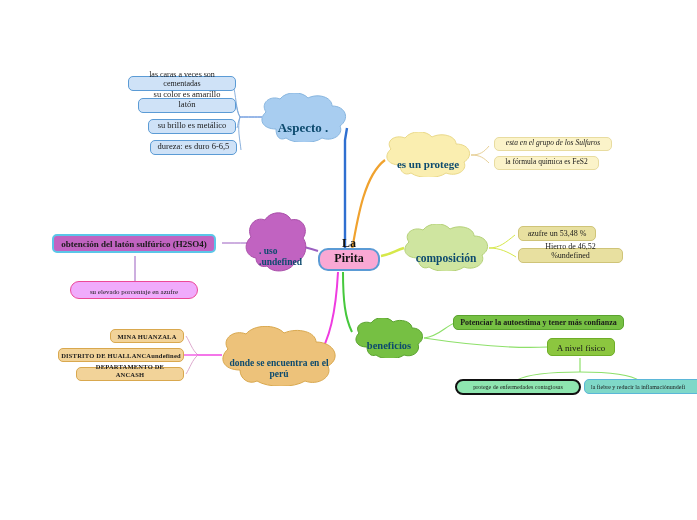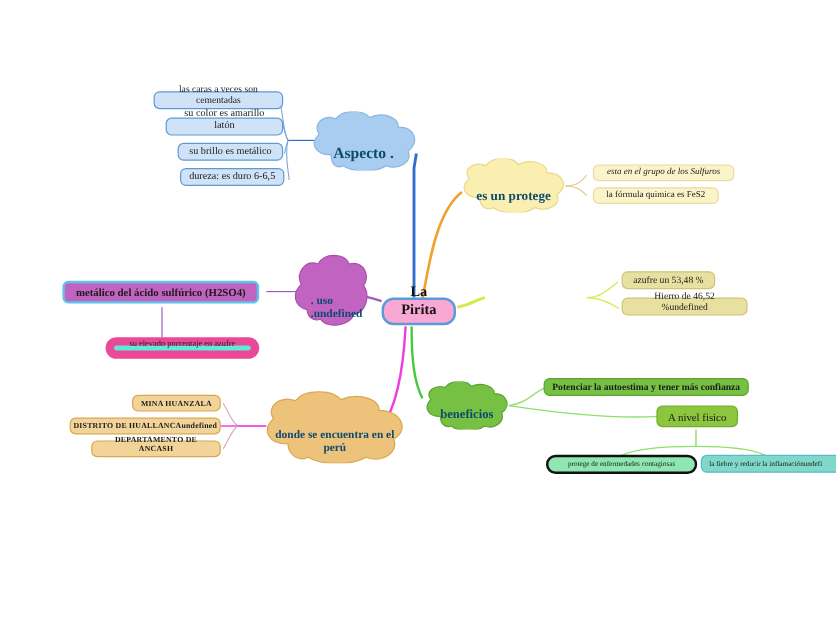--- a/index.html
+++ b/index.html
@@ -48,21 +48,21 @@
   .pill{border-radius:14px;}
 
   .t-blue{background:#cfe2f7;border:1px solid #5b9bd5;font-size:8px;}
   .t-cream{background:#fbf3c9;border:1px solid #e8dca0;font-size:7.5px;}
   .t-khaki{background:#e8e0a0;border:1px solid #cfc478;font-size:8px;}
   .t-green{background:#76c043;border:1px solid #5aa32f;font-size:8px;font-weight:bold;}
   .t-olive{background:#8cc63f;border:1px solid #6fae28;font-size:9px;}
   .t-mint{background:#8ee6b0;border:2px solid #111;font-size:6px;}
   .t-aqua{background:#7fd8c8;border:1px solid #5bb7d8;font-size:6px;}
   .t-purple{background:#c163c1;border:2px solid #5bc6e8;font-size:9px;font-weight:bold;}
-  .t-white{background:#5eead4;border:7px solid #ec4899;font-size:7px;margin-left:18px;}
+  .t-white{background:#f0abfc;border:1px solid #ec4899;font-size:7px;}
   .t-tan{background:#f2d399;border:1px solid #d9a84e;font-size:6.5px;font-weight:bold;letter-spacing:.2px;}
 
   .clip{overflow:hidden;white-space:nowrap;}
 </style>
 </head>
 <body>
 
 <div id="canvas">
 
   <svg id="edges" viewBox="0 0 697 520">
@@ -139,20 +139,27 @@
     </svg>
     <span class="lbl">es un protege</span>
   </div>
   <div class="node leaf t-cream" style="left:494px;top:137px;width:118px;height:14px;font-style:italic;">
     <span>esta en el grupo de los Sulfuros</span>
   </div>
   <div class="node leaf t-cream" style="left:494px;top:156px;width:105px;height:14px;">
     <span>la  fórmula quimica es FeS2</span>
   </div>
 
+  <div class="node cloud" style="left:400px;top:224px;width:92px;height:47px;font-size:11.5px;">
+    <svg class="cloudbg" viewBox="0 0 92 47" preserveAspectRatio="none">
+      <path d="M18 34 C5 34 1 25 9 18 C3 10 13 2 23 6 C29 -2 44 -2 50 5 C60 0 74 4 74 12
+               C88 12 92 25 82 31 C86 40 74 47 64 43 C56 49 37 49 29 43 C23 46 18 41 18 34 Z" fill="#cfe5a0" stroke="#b5d178" stroke-width="1"></path>
+    </svg>
+    <span class="lbl">composición</span>
+  </div>
   <div class="node leaf t-khaki" style="left:518px;top:226px;width:78px;height:15px;">
     <span>azufre un 53,48 %</span>
   </div>
   <div class="node leaf t-khaki" style="left:518px;top:248px;width:105px;height:15px;">
     <span>Hierro de 46,52 %undefined</span>
   </div>
 
   <div class="node cloud" style="left:352px;top:318px;width:74px;height:40px;font-size:10.5px;">
     <svg class="cloudbg" viewBox="0 0 74 40" preserveAspectRatio="none">
       <path d="M15 29 C4 29 1 21 7 15 C2 8 11 2 19 5 C24 -2 36 -2 41 4 C49 0 60 4 60 10
@@ -191,19 +198,19 @@
   </div>
 
   <div class="node cloud" style="left:243px;top:212px;width:66px;height:62px;font-size:9.5px;justify-content:flex-start;">
     <svg class="cloudbg" viewBox="0 0 66 62" preserveAspectRatio="none">
       <path d="M13 46 C2 44 0 32 8 25 C3 15 12 4 22 8 C28 -2 44 -1 48 8 C60 5 66 18 60 26
                C66 34 62 48 52 50 C48 60 30 62 24 54 C18 56 13 52 13 46 Z" fill="#c163c1" stroke="#a94fa9" stroke-width="1"></path>
     </svg>
     <span class="lbl" style="padding-left:6px;text-align:left;white-space:pre-line;">.   uso .undefined</span>
   </div>
   <div class="node leaf t-purple" style="left:52px;top:234px;width:164px;height:19px;">
-    <span>metálico del ácido sulfúrico (H2SO4)</span>
+    <span>obtención del latón sulfúrico (H2SO4)</span>
   </div>
   <div class="node leaf pill t-white" style="left:70px;top:281px;width:128px;height:18px;">
     <span>su elevado porcentaje en azufre</span>
   </div>
 
 </div>
 
 </body></html>

